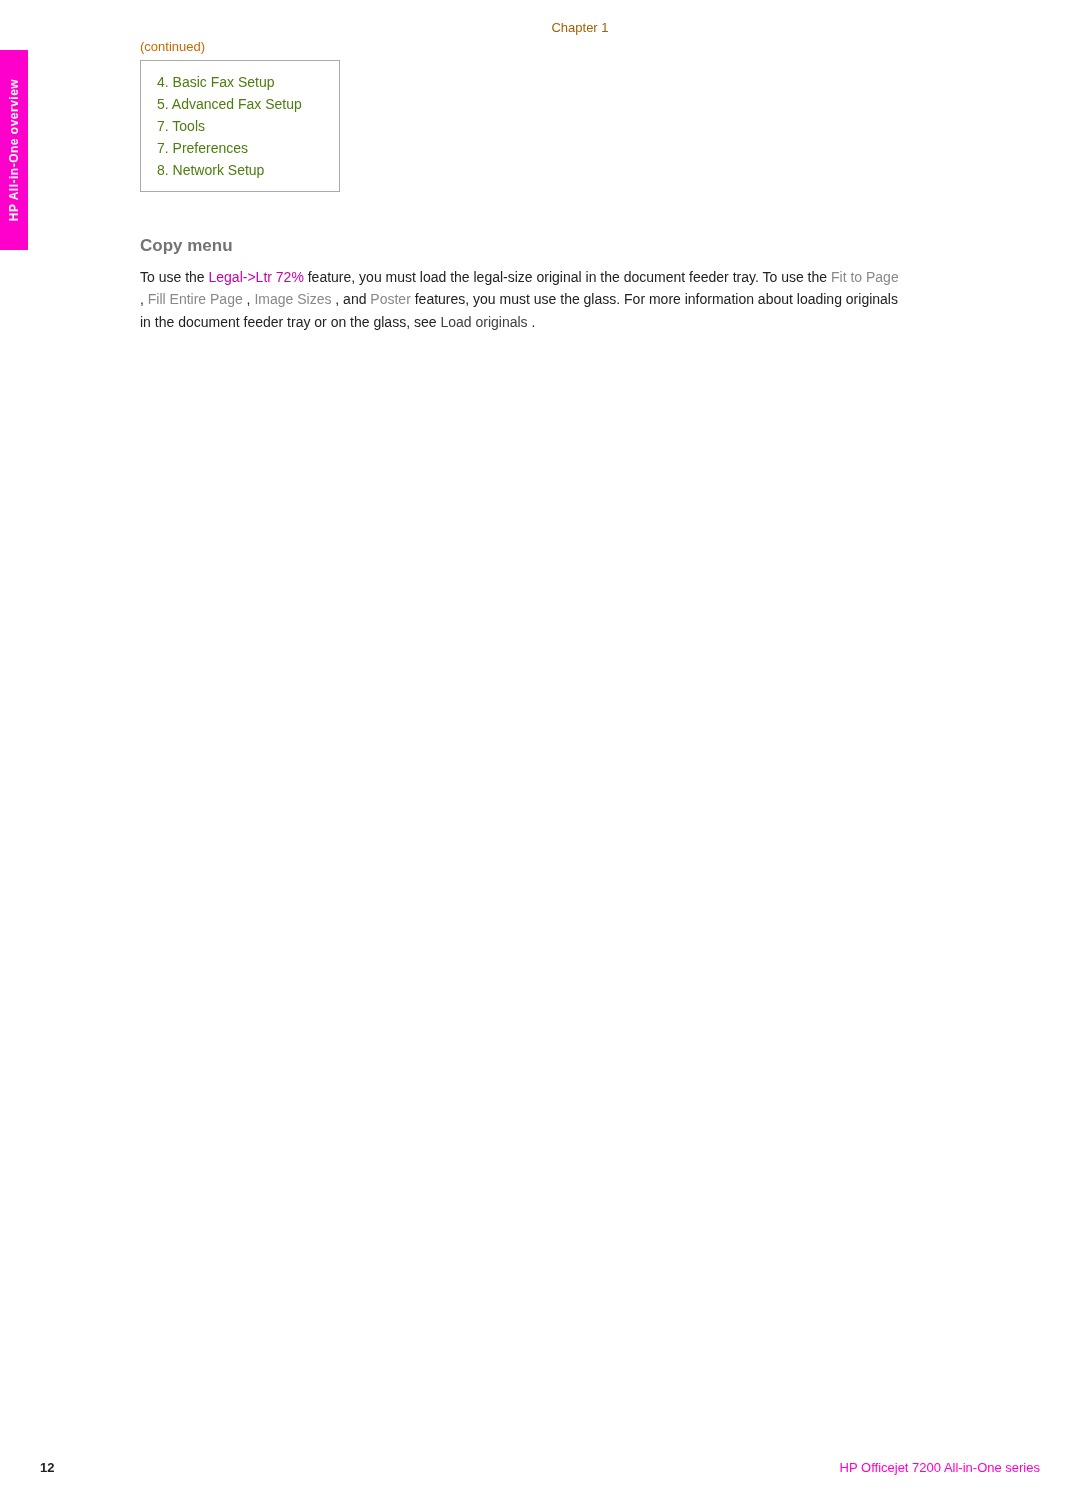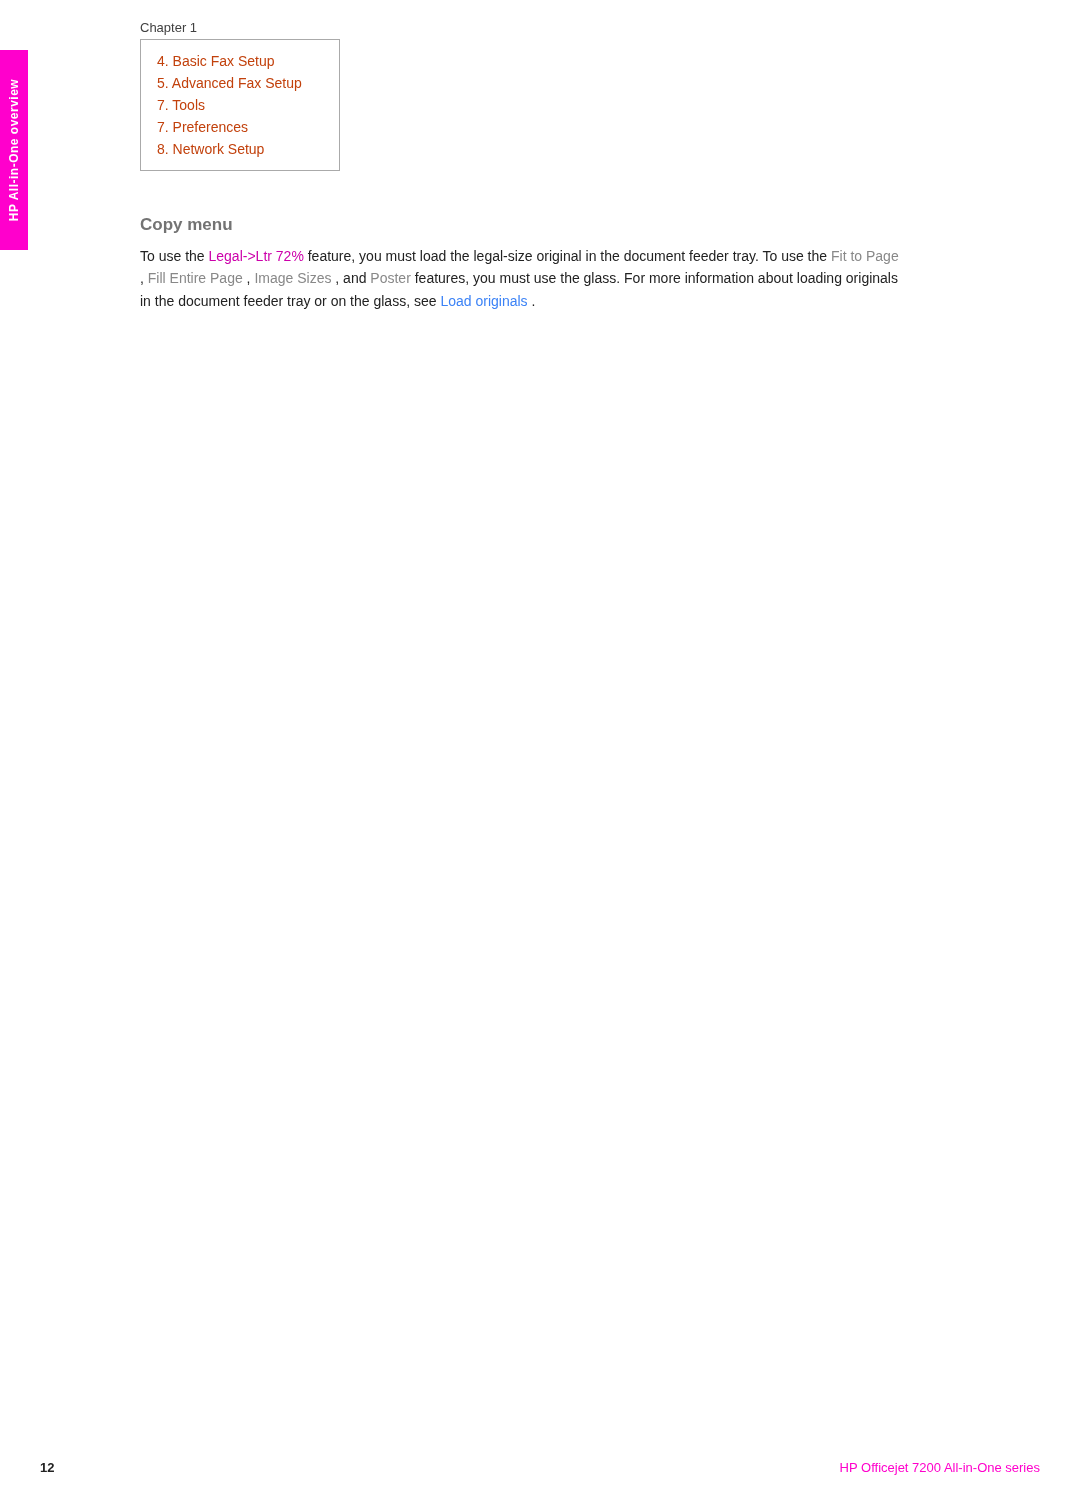--- a/index.html
+++ b/index.html
@@ -40,22 +40,23 @@
     
     .main-content {
       margin-left: 40px;
       padding: 20px 60px 60px 100px;
       max-width: 1040px;
     }
 
     
     .chapter-label {
       font-size: 13px;
-      color: #404040;
+      color: #a16207;
       margin-bottom: 4px;
+      text-align: center;
     }
 
     .continued-label {
       font-size: 13px;
       color: #cc6600;
       margin-bottom: 6px;
     }
 
     
     .menu-box {
@@ -77,21 +78,21 @@
     }
 
     
     .numbered-list {
       list-style: none;
     }
 
     .numbered-list li {
       padding: 3px 0;
       font-size: 14px;
-      color: #c2410c;
+      color: #4d7c0f;
     }
 
     
     .section-heading {
       font-size: 17px;
       font-weight: bold;
       color: #737373;
       margin-top: 24px;
       margin-bottom: 10px;
     }
@@ -111,21 +112,21 @@
       font-weight: normal;
     }
 
     
     .highlight-teal {
       color: #888;
     }
 
     
     .link-blue {
-      color: #3b82f6;
+      color: #404040;
       text-decoration: none;
     }
 
     
     .page-footer {
       position: absolute;
       bottom: 20px;
       left: 40px;
       right: 40px;
       display: flex;
@@ -152,20 +153,21 @@
 <div class="sidebar-tab">
   <span class="sidebar-tab-text">HP All-in-One overview</span>
 </div>
 
 <div class="main-content">
 
   
   <div class="chapter-label">Chapter 1</div>
 
   
+  <div class="continued-label">(continued)</div>
 
   
   <div class="menu-box">
     <ul class="numbered-list">
       <li>4. Basic Fax Setup</li>
       <li>5. Advanced Fax Setup</li>
       <li>7. Tools</li>
       <li>7. Preferences</li>
       <li>8. Network Setup</li>
     </ul>

